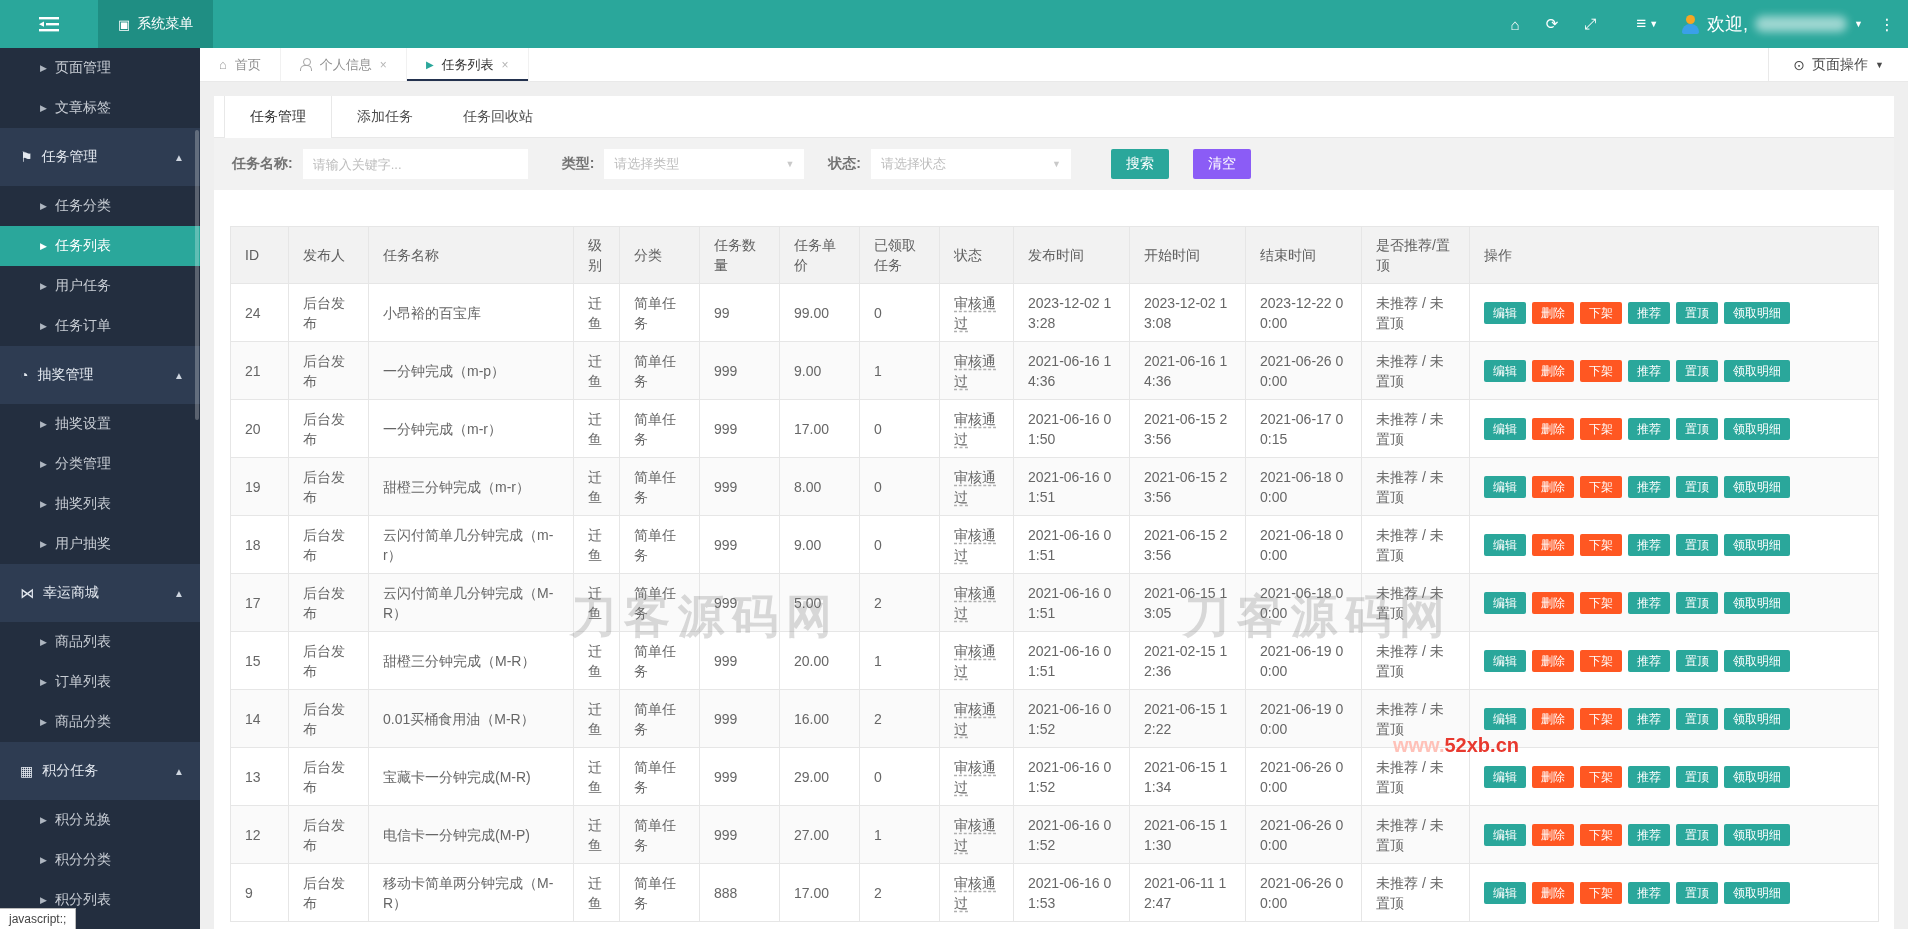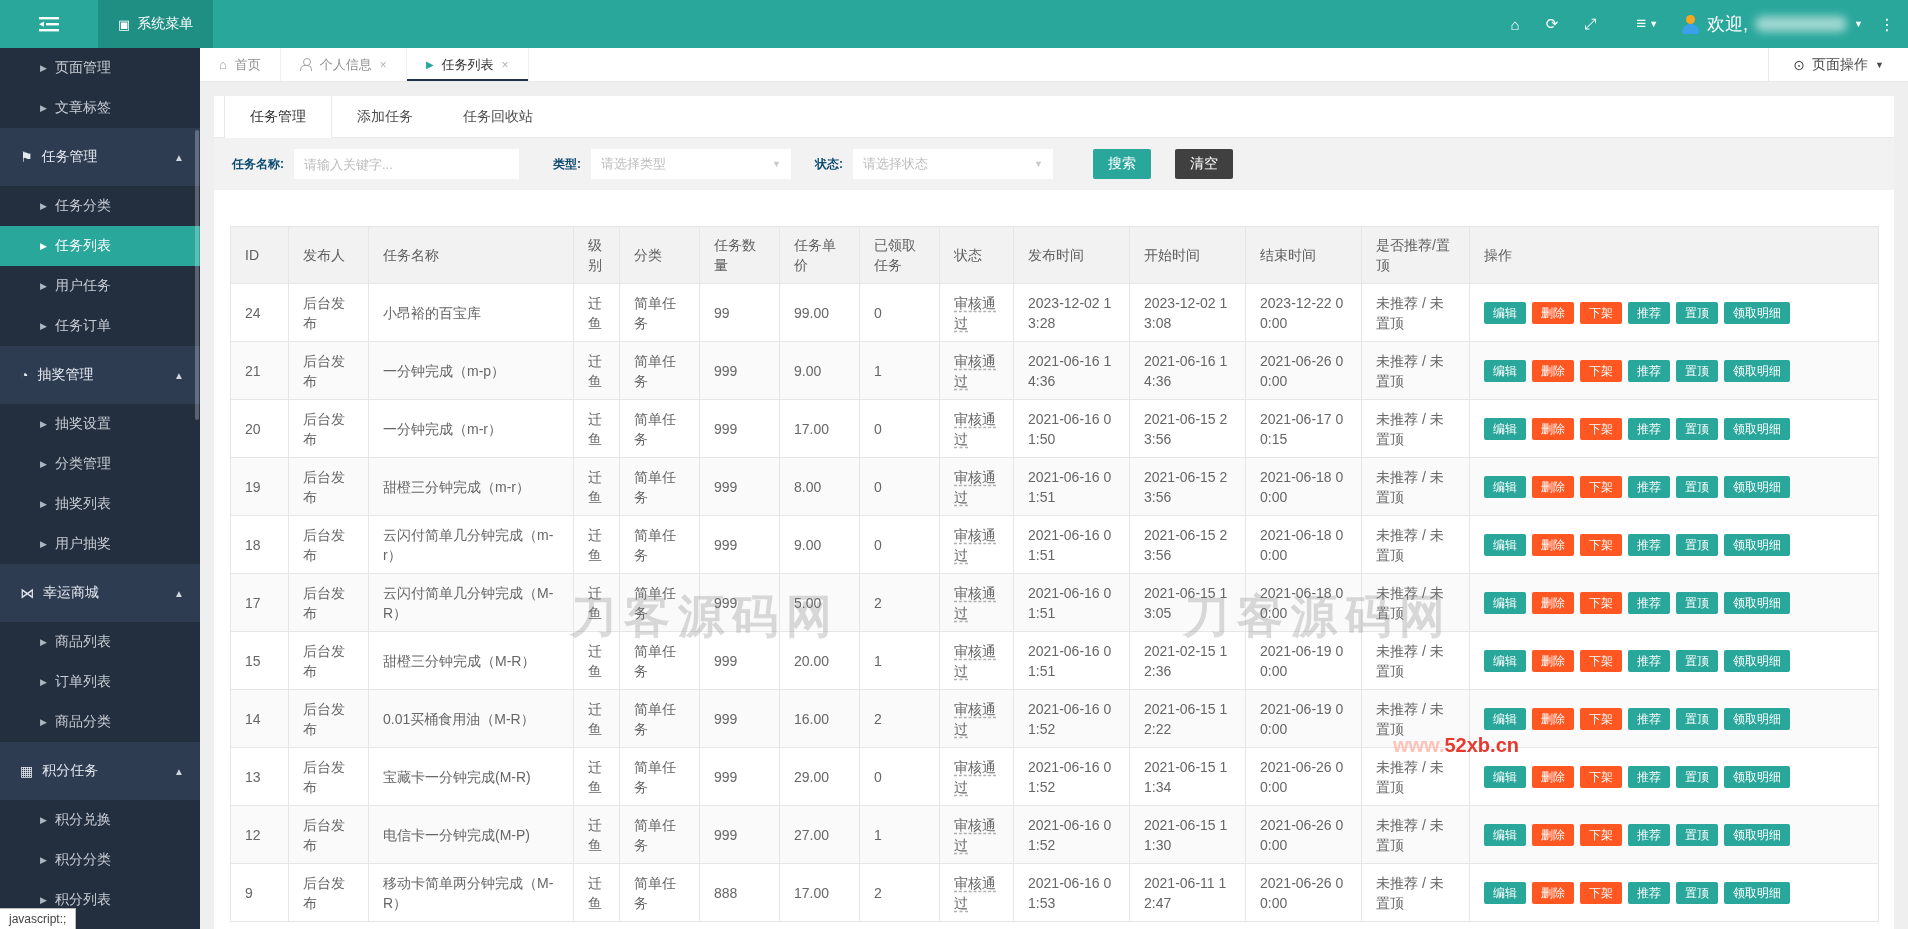--- a/index.html
+++ b/index.html
@@ -59,29 +59,29 @@
   .page-ops .caret { color:#4a4a4a; }
 
   
   .page { flex:1; background:#efefef; padding:14px 14px 0 14px; min-height:0; }
   .card { background:#fff; height:100%; display:flex; flex-direction:column; position:relative; }
   .subtab-bar { height:42px; flex:none; display:flex; align-items:stretch; border-bottom:1px solid #e8e8e8; padding-left:10px; }
   .subtab { padding:0 25px; display:flex; align-items:center; font-size:14px; color:#4d4d4d; cursor:pointer; }
   .subtab.active { background:#fff; border-left:1px solid #e8e8e8; border-right:1px solid #e8e8e8; margin-bottom:-1px; color:#333; }
 
   .filterband { height:52px; flex:none; background:#f2f2f2; display:flex; align-items:center; padding:0 18px; gap:10px; }
-  .f-label { font-size:12px; color:#0c4a6e; font-weight:bold; white-space:nowrap; }
+  .f-label { font-size:14px; color:#737373; font-weight:bold; white-space:nowrap; }
   .f-input { width:225px; height:30px; background:#fff; border:none; padding:0 10px; font-size:13px; color:#8b5cf6; outline:none; }
   .f-input::placeholder { color:#bdbdbd; }
   .f-select { width:200px; height:30px; background:#fff; display:flex; align-items:center; padding:0 10px; font-size:13px; color:#bdbdbd; position:relative; cursor:pointer; margin-right:14px; }
   .f-select .caret { position:absolute; right:10px; color:#c9c9c9; }
   .f-gap { width:14px; }
   .btn { height:30px; border:none; color:#fff; font-size:14px; padding:0 15px; border-radius:2px; cursor:pointer; font-family:inherit; }
   .btn-search { background:#2aa79b; margin-left:16px; }
-  .btn-clear { background:#404040; margin-left:14px; }
+  .btn-clear { background:#8b5cf6; margin-left:14px; }
 
   .table-wrap { flex:1; padding:36px 16px 0 16px; min-height:0; overflow:hidden; }
   table { width:100%; border-collapse:collapse; table-layout:fixed; font-size:14px; color:#666; }
   th,td { border:1px solid #e6e6e6; padding:8px 14px; text-align:left; font-weight:normal; vertical-align:middle; word-break:break-all; line-height:20px; }
   thead th { background:#f2f2f2; color:#5f5f5f; height:55px; }
   tbody td { height:58px; background:#fff; }
   tbody tr:nth-child(even) td { background:#fafafa; }
   .status-tip { text-decoration:underline dashed #b0b0b0; text-underline-offset:3px; }
   .ops-cell { white-space:nowrap; }
   .act-btn { display:inline-block; color:#fff; font-size:12px; padding:4px 9px; border-radius:2px; margin-right:6px; cursor:pointer; line-height:14px; }

